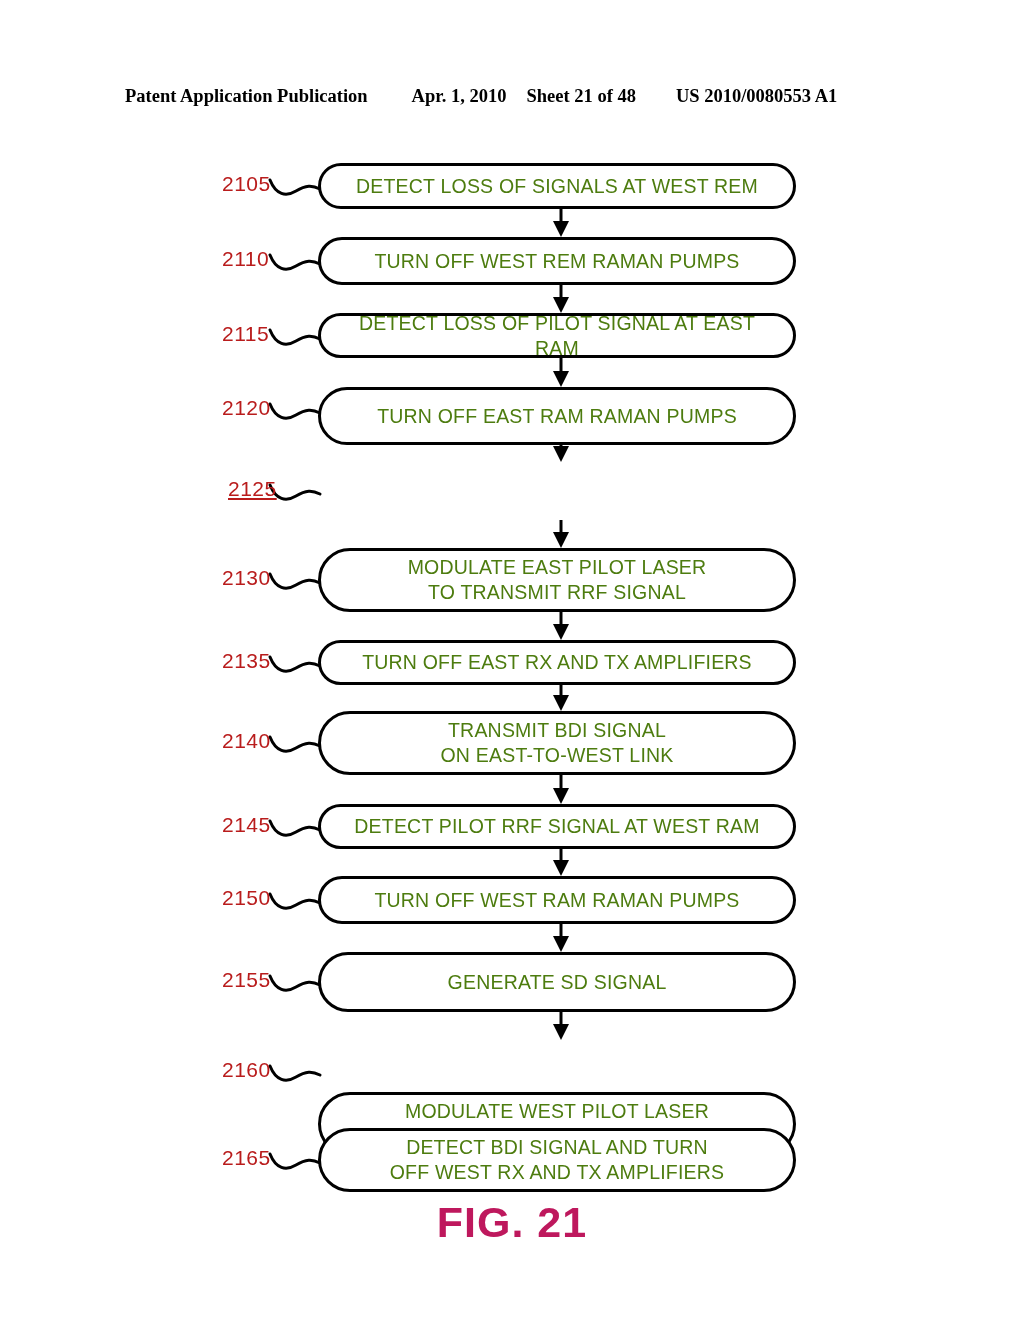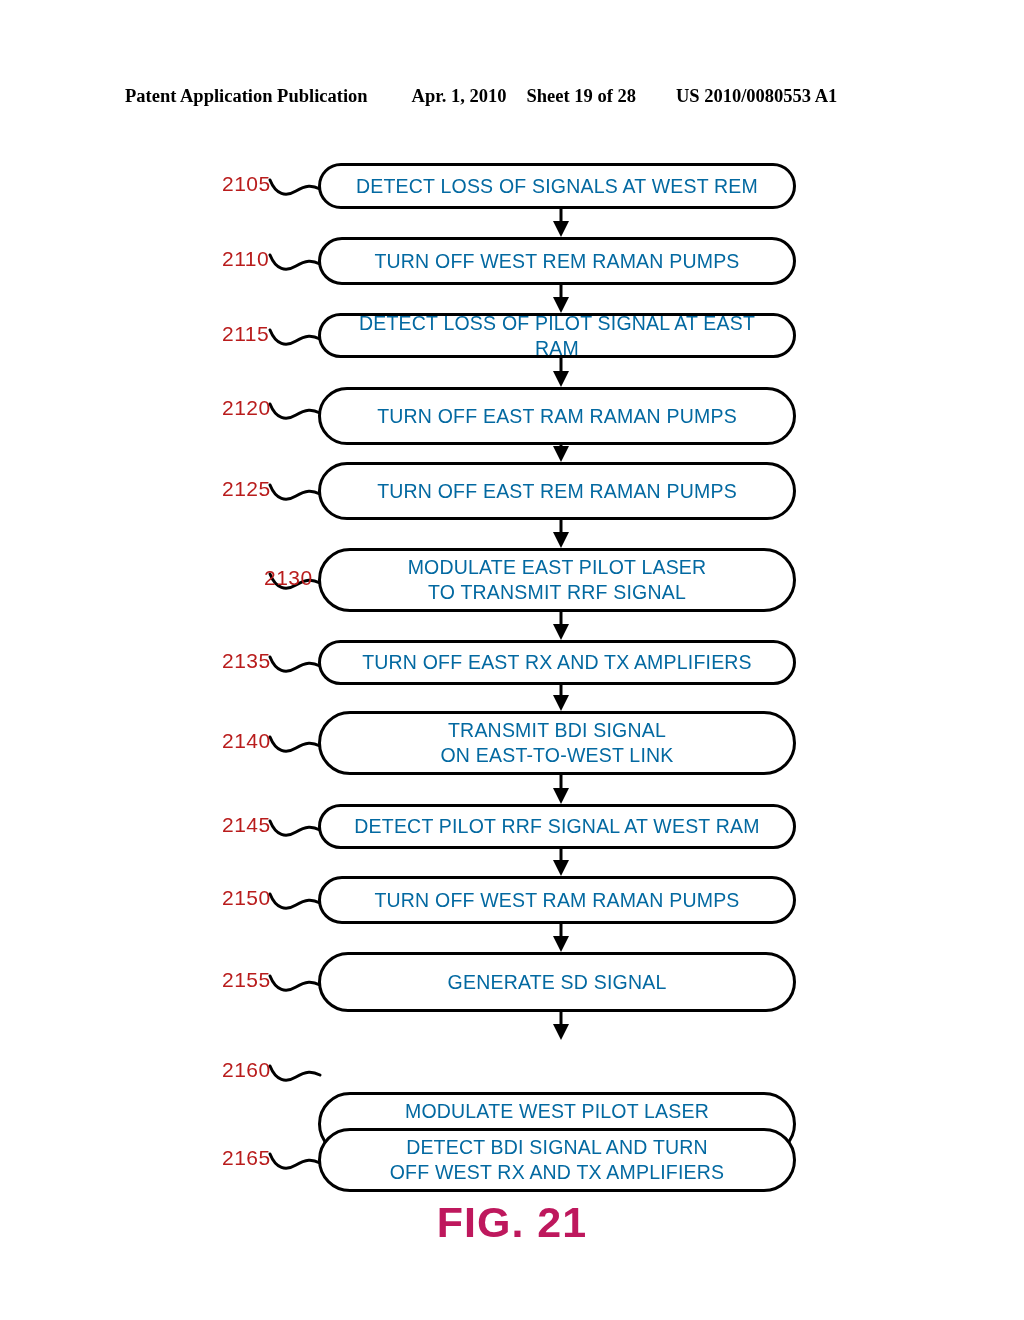--- a/index.html
+++ b/index.html
@@ -54,21 +54,21 @@
     border-radius: 999px;
     background: #ffffff;
     display: flex;
     align-items: center;
     justify-content: center;
     text-align: center;
     font-family: "Liberation Sans", sans-serif;
     font-size: 19.5px;
     line-height: 25px;
     letter-spacing: 0.2px;
-    color: #0369a1;
+    color: #4d7c0f;
     padding: 0 26px;
     z-index: 3;
   }
   .flow-node .node-text {
     display: block;
     white-space: pre-line;
   }
 
   
   .ref-label {
@@ -108,21 +108,21 @@
     letter-spacing: 1px;
     color: #be185d;
   }
 </style>
 </head>
 <body>
 
 <div id="patent-header">
   <span class="hdr-pub">Patent Application Publication</span>
   <span class="hdr-date">Apr. 1, 2010</span>
-  <span class="hdr-sheet">Sheet 19 of 28</span>
+  <span class="hdr-sheet">Sheet 21 of 48</span>
   <span class="hdr-num">US 2010/0080553 A1</span>
 </div>
 
 <div id="flowchart">
     <div class="flow-node" style="top: 163px; height: 46px;">
       <span class="node-text">DETECT LOSS OF SIGNALS AT WEST REM</span>
     </div>
     <div class="ref-label" style="top: 172px; left: 222px;">2105</div>
     <svg class="ref-leader" width="58" height="34" viewBox="0 0 58 34" style="left: 268px; top: 169px;">
       <path d="M2,11 C8,26 18,28 28,22 C38,16 44,16 52,20" fill="none" stroke="#000000" stroke-width="3" stroke-linecap="round"></path>
@@ -157,36 +157,33 @@
       <span class="node-text">TURN OFF EAST RAM RAMAN PUMPS</span>
     </div>
     <div class="ref-label" style="top: 395.5px; left: 222px;">2120</div>
     <svg class="ref-leader" width="58" height="34" viewBox="0 0 58 34" style="left: 268px; top: 392.5px;">
       <path d="M2,11 C8,26 18,28 28,22 C38,16 44,16 52,20" fill="none" stroke="#000000" stroke-width="3" stroke-linecap="round"></path>
     </svg>
     <svg class="flow-arrow" width="26" height="30" viewBox="0 0 26 30" style="top: 432px;">
       <line x1="13" y1="0" x2="13" y2="16" stroke="#000000" stroke-width="3"></line>
       <polygon points="5,14 21,14 13,30" fill="#000000"></polygon>
     </svg>
-    <div class="flow-node" style="top: 462px; height: 58px;">
-      <span class="node-text">TURN OFF EAST REM RAMAN PUMPS</span>
-    </div>
-    <div class="ref-label" style="top: 477px; left: 222px;">2125</div>
+    <div class="ref-label" style="top: 477px; left: 228px; text-decoration: underline;">2125</div>
     <svg class="ref-leader" width="58" height="34" viewBox="0 0 58 34" style="left: 268px; top: 474px;">
       <path d="M2,11 C8,26 18,28 28,22 C38,16 44,16 52,20" fill="none" stroke="#000000" stroke-width="3" stroke-linecap="round"></path>
     </svg>
     <svg class="flow-arrow" width="26" height="28" viewBox="0 0 26 28" style="top: 520px;">
       <line x1="13" y1="0" x2="13" y2="14" stroke="#000000" stroke-width="3"></line>
       <polygon points="5,12 21,12 13,28" fill="#000000"></polygon>
     </svg>
     <div class="flow-node" style="top: 548px; height: 64px;">
       <span class="node-text">MODULATE EAST PILOT LASER
 TO TRANSMIT RRF SIGNAL</span>
     </div>
-    <div class="ref-label" style="top: 566px; left: 222px; margin-left: 42px;">2130</div>
+    <div class="ref-label" style="top: 566px; left: 222px;">2130</div>
     <svg class="ref-leader" width="58" height="34" viewBox="0 0 58 34" style="left: 268px; top: 563px;">
       <path d="M2,11 C8,26 18,28 28,22 C38,16 44,16 52,20" fill="none" stroke="#000000" stroke-width="3" stroke-linecap="round"></path>
     </svg>
     <svg class="flow-arrow" width="26" height="28" viewBox="0 0 26 28" style="top: 612px;">
       <line x1="13" y1="0" x2="13" y2="14" stroke="#000000" stroke-width="3"></line>
       <polygon points="5,12 21,12 13,28" fill="#000000"></polygon>
     </svg>
     <div class="flow-node" style="top: 640px; height: 45px;">
       <span class="node-text">TURN OFF EAST RX AND TX AMPLIFIERS</span>
     </div>

